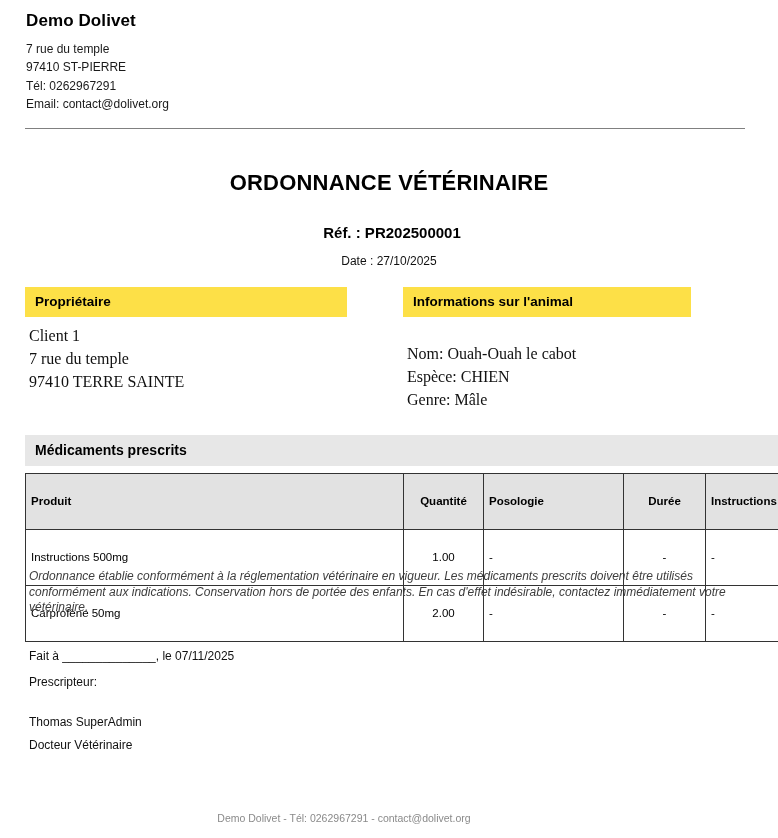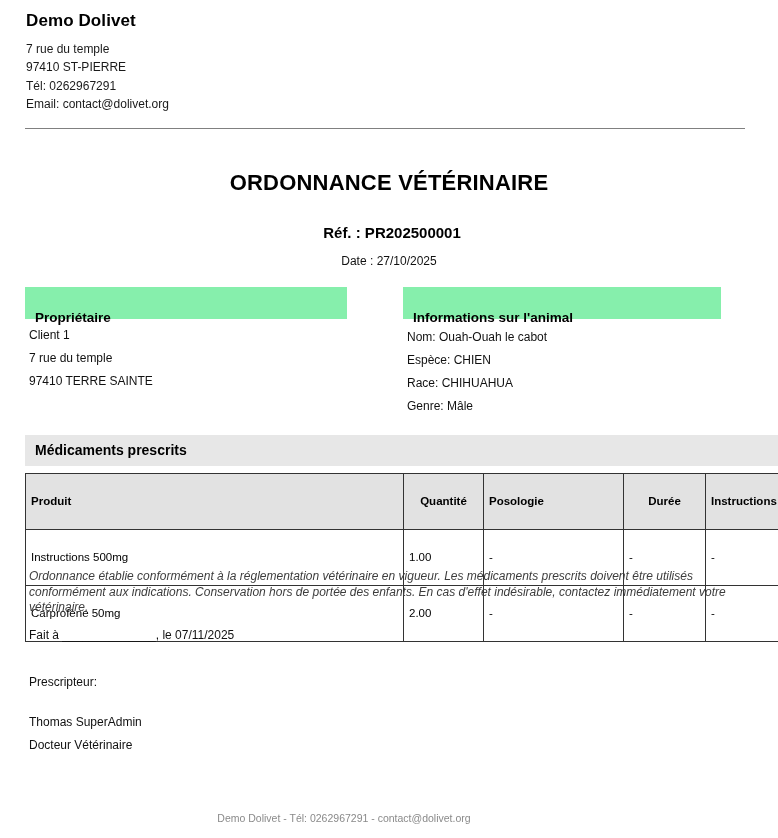--- a/index.html
+++ b/index.html
@@ -81,38 +81,39 @@
     font-size: 12px;
     margin: 0;
     padding-top: 12px;
     line-height: 1.2;
     color: #111111;
   }
 
   
   .panel-bar {
     position: absolute;
-    background: #86efac;
-    box-sizing: border-box;
-    padding: 24px 10px 8px 10px;
+    background: #fde047;
+    box-sizing: border-box;
+    padding: 8px 10px 8px 10px;
     font-size: 13.5px;
     font-weight: bold;
     line-height: 1.1;
   }
   .panel-owner-bar { left: 25px; top: 287px; width: 322px; height: 30px; }
-  .panel-animal-bar { left: 403px; top: 287px; width: 318px; height: 30px; }
+  .panel-animal-bar { left: 403px; top: 287px; width: 288px; height: 30px; }
 
   .panel-body {
     position: absolute;
-    font-size: 12px;
+    font-size: 16px;
     line-height: 23px;
     color: #111111;
+    font-family: Liberation Serif, serif;
   }
   .panel-owner-body { left: 29px; top: 324px; width: 318px; }
-  .panel-animal-body { left: 407px; top: 326px; width: 318px; }
+  .panel-animal-body { left: 407px; top: 342px; width: 318px; }
 
   
   .meds-bar {
     position: absolute;
     left: 25px;
     top: 435px;
     width: 766px;
     height: 31px;
     background: #e7e7e7;
     box-sizing: border-box;
@@ -139,21 +140,21 @@
     box-sizing: border-box;
   }
   table.meds thead th {
     background: #e2e2e2;
     font-weight: bold;
     text-align: left;
     height: 19px;
   }
   table.meds thead th.c { text-align: center; }
   table.meds tbody td { height: 19px; background: #ffffff; }
-  table.meds tbody td.c { }
+  table.meds tbody td.c { text-align: center; }
 
   .col-produit { width: 378px; }
   .col-qte { width: 80px; }
   .col-poso { width: 140px; }
   .col-duree { width: 82px; }
   .col-instr { width: 100px; }
 
   
   .legal {
     position: absolute;
@@ -167,21 +168,21 @@
   }
 
   
   .sig {
     position: absolute;
     left: 29px;
     font-size: 12px;
     line-height: 1.2;
     color: #111111;
   }
-  .sig-place { top: 628px; }
+  .sig-place { top: 649px; }
   .sig-prescriber-label { top: 675px; }
   .sig-name { top: 715px; }
   .sig-role { top: 738px; }
 
   
   .footer {
     position: absolute;
     left: 0;
     top: 812px;
     width: 688px;
@@ -216,21 +217,20 @@
   <div class="panel-body panel-owner-body">
     <div>Client 1</div>
     <div>7 rue du temple</div>
     <div>97410 TERRE SAINTE</div>
   </div>
 
   <div class="panel-bar panel-animal-bar">Informations sur l'animal</div>
   <div class="panel-body panel-animal-body">
     <div>Nom: Ouah-Ouah le cabot</div>
     <div>Espèce: CHIEN</div>
-    <div>Race: CHIHUAHUA</div>
     <div>Genre: Mâle</div>
   </div>
 
   <div class="meds-bar">Médicaments prescrits</div>
 
   <table class="meds">
     <colgroup>
       <col class="col-produit">
       <col class="col-qte">
       <col class="col-poso">

